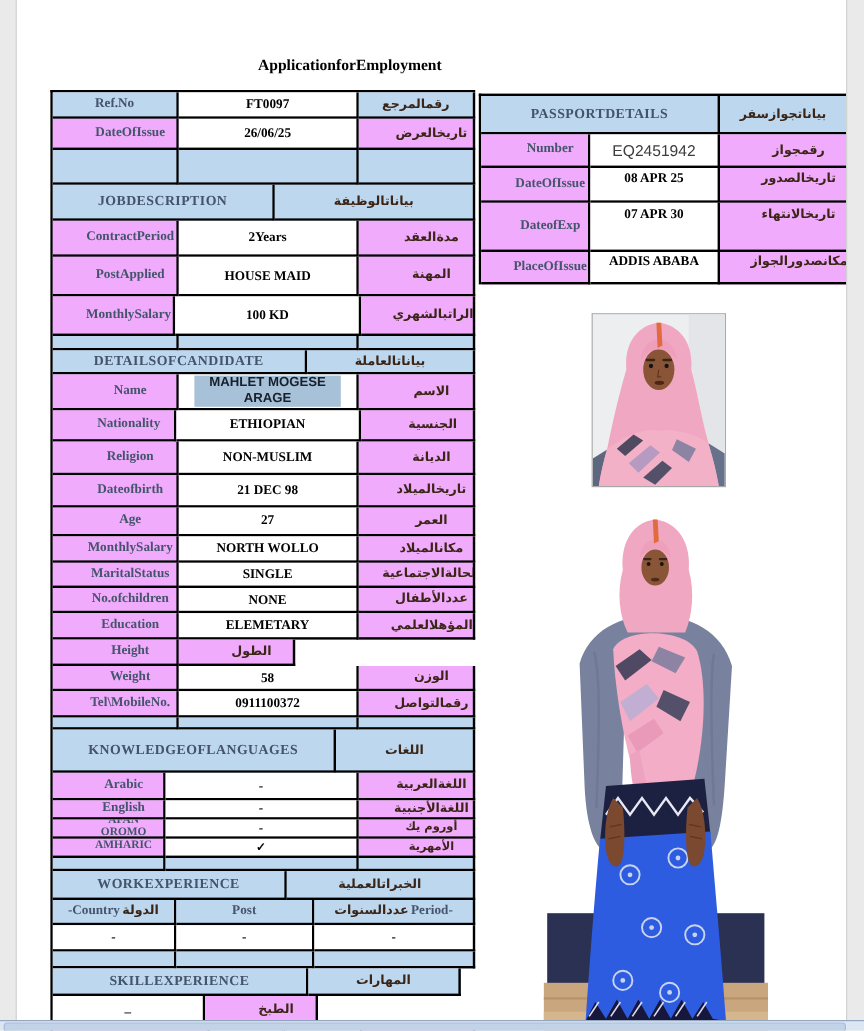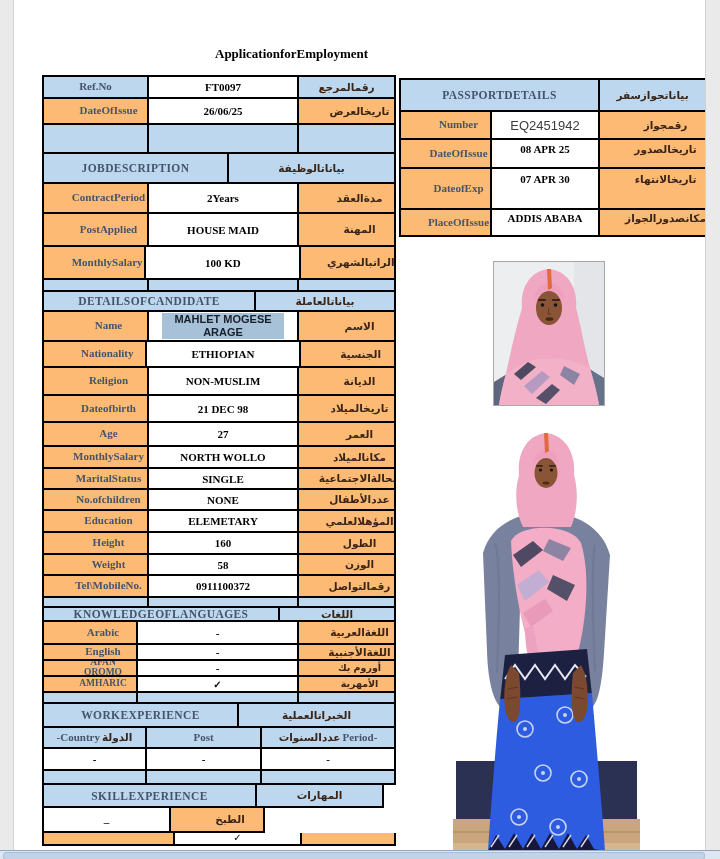--- a/index.html
+++ b/index.html
@@ -6,21 +6,21 @@
   #screen{position:relative;width:720px;height:859px;background:#fff;overflow:hidden;
           font-family:"Liberation Serif",serif;}
   .side-margin{position:absolute;top:0;height:859px;background:#eaeaea;z-index:30;}
   #m-left{left:0;width:13px;border-right:1px solid #d2d2d2;}
   #m-right{left:705px;width:15px;border-left:1px solid #d2d2d2;}
   #doc-title{position:absolute;left:215px;top:46px;font:bold 13px "Liberation Serif",serif;color:#000;}
   .t{position:absolute;box-sizing:border-box;border-left:2px solid #000;border-top:2px solid #000;}
   .r{display:flex;box-sizing:border-box;}
   .c{box-sizing:border-box;border-right:2px solid #000;border-bottom:2px solid #000;
      display:flex;align-items:center;justify-content:center;text-align:center;overflow:hidden;gap:2px;padding:0 2px;}
-  .g{background:#fdba74;padding-left:28px;}
+  .g{background:#f0abfc;padding-left:28px;}
   .b{background:#BDD7EE;}
   .w{background:#fff;}
   .en{font:bold 11px "Liberation Serif",serif;color:#44546A;line-height:1.05;}
   .vl{font:bold 11px "Liberation Serif",serif;color:#000;}
   .aa{font:bold 10.5px "DejaVu Sans",sans-serif;color:#3a2517;direction:rtl;line-height:1;}
   .hd{font:bold 11.5px "Liberation Serif",serif;color:#44546A;letter-spacing:.4px;}
   .sm{font-size:9.5px;}
   .sans{font-family:"Liberation Sans",sans-serif;}
   .hl{background:#A6C1D8;display:inline-block;max-width:118px;font:bold 11px "Liberation Sans",sans-serif;
       color:#17202b;line-height:1.2;padding:0 2px;}
@@ -133,41 +133,40 @@
       <div class="c w vl" style="width:150px">NONE</div>
       <div class="c g aa" style="width:97px">عددالأطفال</div>
     </div>
     <div class="r" style="height:22px">
       <div class="c g en" style="width:105px">Education</div>
       <div class="c w vl" style="width:150px">ELEMETARY</div>
       <div class="c g aa" style="width:97px">المؤهلالعلمي</div>
     </div>
     <div class="r" style="height:22px">
       <div class="c g en" style="width:105px">Height</div>
-      <div class="c w vl" style="width:150px">160</div>
       <div class="c g aa" style="width:97px">الطول</div>
     </div>
     <div class="r" style="height:21px">
       <div class="c g en" style="width:105px">Weight</div>
       <div class="c w vl" style="width:150px">58</div>
       <div class="c g aa" style="width:97px">الوزن</div>
     </div>
     <div class="r" style="height:22px">
       <div class="c g en" style="width:105px">Tel\MobileNo.</div>
       <div class="c w vl" style="width:150px">0911100372</div>
       <div class="c g aa" style="width:97px">رقمالتواصل</div>
     </div>
 
     <div class="r" style="height:10px">
       <div class="c b" style="width:105px"></div>
       <div class="c b" style="width:150px"></div>
       <div class="c b" style="width:97px"></div>
     </div>
 
-    <div class="r" style="height:14px">
+    <div class="r" style="height:36px">
       <div class="c b hd" style="width:236px">KNOWLEDGEOFLANGUAGES</div>
       <div class="c b aa" style="width:116px">اللغات</div>
     </div>
 
     <div class="r" style="height:23px">
       <div class="c g en" style="width:94px">Arabic</div>
       <div class="c w vl" style="width:161px">-</div>
       <div class="c g aa" style="width:97px">اللغةالعربية</div>
     </div>
     <div class="r" style="height:16px">

